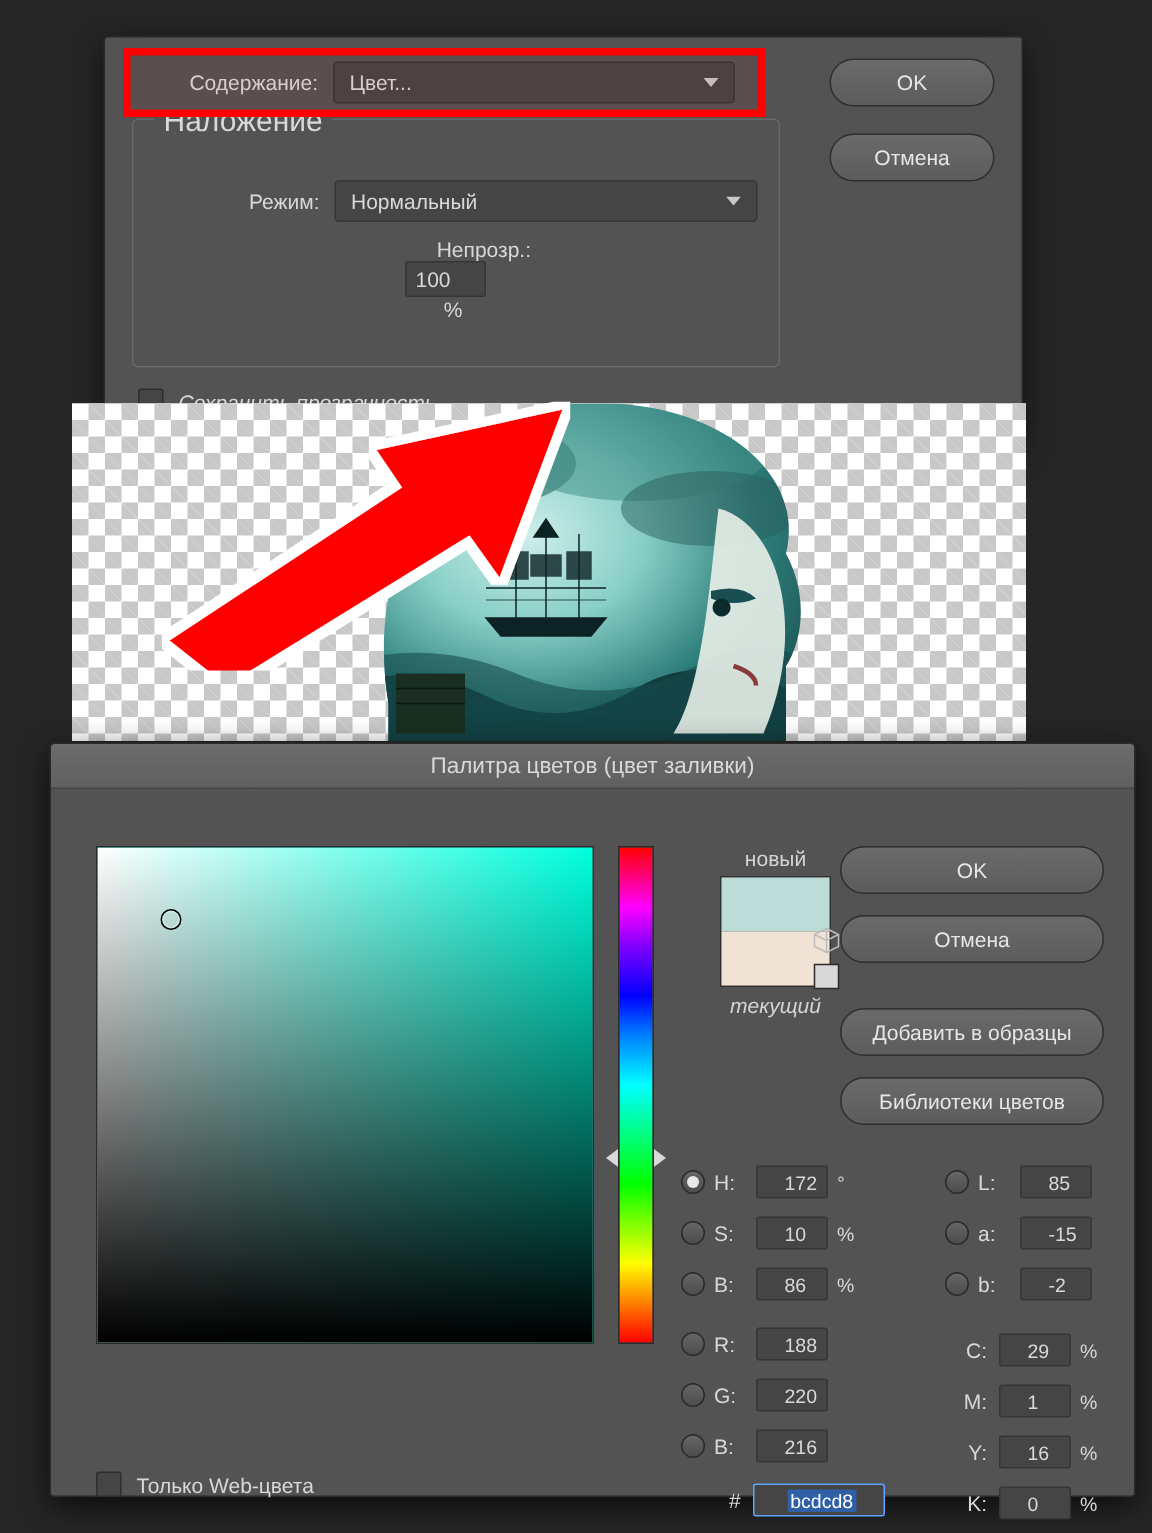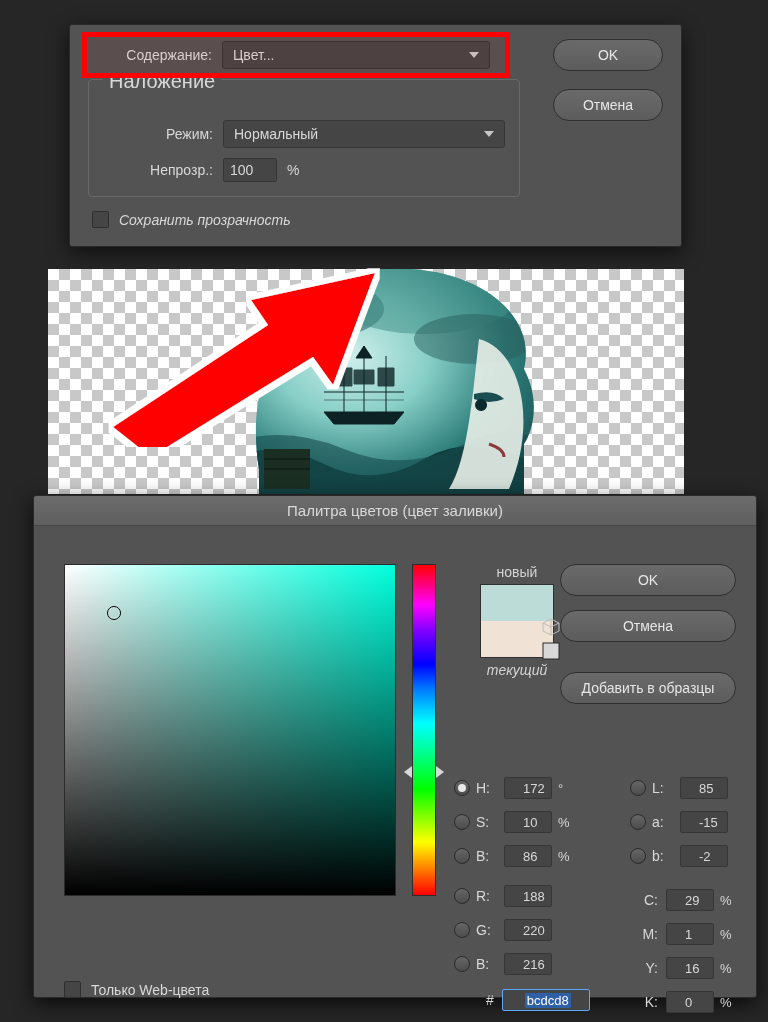--- a/index.html
+++ b/index.html
@@ -124,21 +124,21 @@
         <div class="dropdown" style="flex:0 0 282px;">
           <span>Нормальный</span>
           <span class="chev">
             <svg width="10" height="6">
                 <path d="M0 0 L5 6 L10 0 Z" fill="#c8c8c8"></path>
               </svg>
           </span>
         </div>
       </div>
 
-      <div class="row" style="margin-bottom:0;">
+      <div class="row" style="margin-bottom:16px;flex-direction:column;">
         <div class="label">Непрозр.:</div>
         <div class="numbox">
             <span>100</span>
           </div>
         <div class="pct">%</div>
       </div>
     </div>
 
     <div class="checkbox-row">
       <div class="checkbox"></div>
@@ -272,20 +272,23 @@
       <div class="pill-btn">
           <span>OK</span>
         </div>
       <div class="pill-btn">
           <span>Отмена</span>
         </div>
       <div style="height:2px;"></div>
       <div class="pill-btn">
           <span>Добавить в образцы</span>
         </div>
+      <div class="pill-btn">
+          <span>Библиотеки цветов</span>
+        </div>
     </div>
 
     <div class="mode-radios">
       <div class="mode-row">
         <div class="radio sel"></div>
         <div class="mode-label">H:</div>
         <div class="mode-input">
             <span>172</span>
           </div>
         <div class="mode-unit">°</div>

